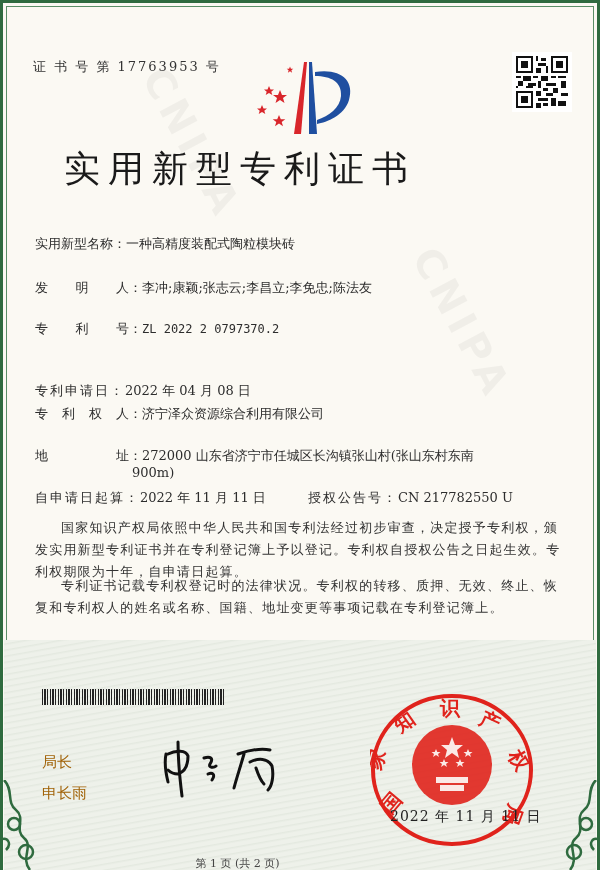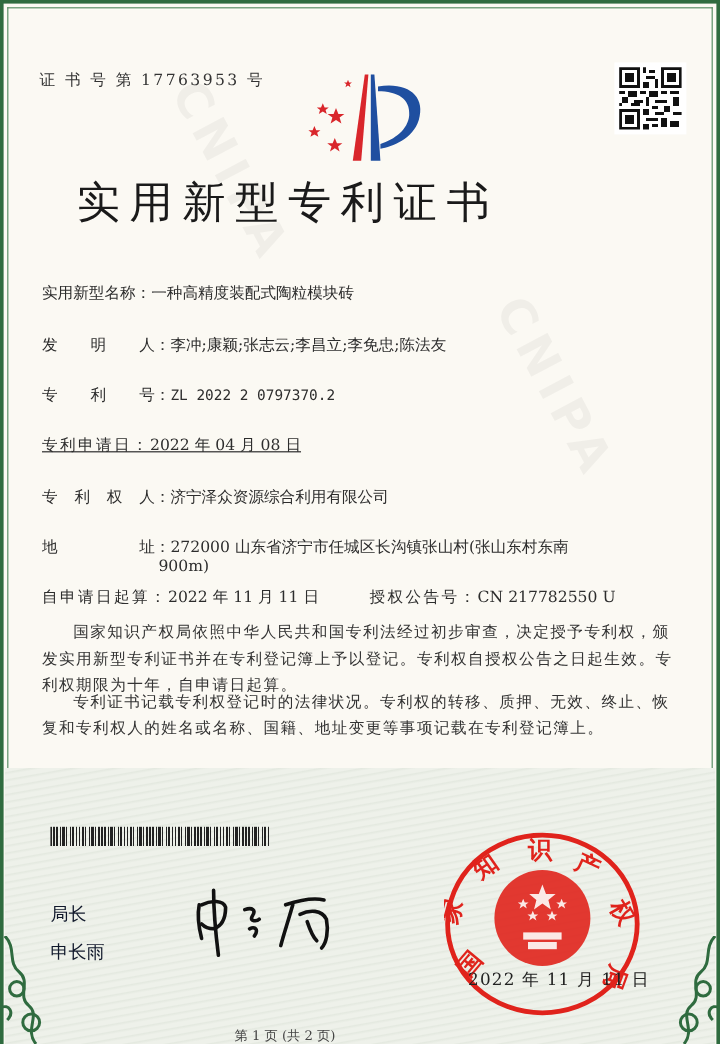--- a/index.html
+++ b/index.html
@@ -30,21 +30,21 @@
   .cert-no { position: absolute; left: 33px; top: 58px; font-size: 13px; letter-spacing: 2px; color: #333; }
   .qr { position: absolute; left: 512px; top: 52px; width: 60px; height: 60px; background:#fff; padding:4px; }
   .qr svg { width: 100%; height: 100%; }
   .logo { position: absolute; left: 245px; top: 58px; width: 120px; height: 80px; }
   .title { position: absolute; left: 0; width: 480px; top: 145px; text-align: center; font-size: 36px; letter-spacing: 8px; color: #1a1a1a; font-family: "DejaVu Sans", sans-serif; }
   .field { position: absolute; left: 35px; font-size: 13px; color: #2d2d2d; white-space: nowrap; }
   .lbl-spread { display: inline-flex; justify-content: space-between; width: 94px; margin-right: 6px; }
   .para { position: absolute; left: 35px; width: 530px; font-size: 13px; line-height: 22px; color: #333; text-indent: 2em; letter-spacing: 1.2px; }
   .barcode { position: absolute; left: 42px; top: 689px; width: 183px; height: 16px;
     background: repeating-linear-gradient(90deg, #222 0 1px, transparent 1px 2px, #222 2px 4px, transparent 4px 5px, #222 5px 6px, transparent 6px 8px); }
-  .director { position: absolute; left: 42px; font-family: Liberation Sans, sans-serif; font-size: 15px; color: #0f172a; }
+  .director { position: absolute; left: 42px; font-family: Liberation Sans, sans-serif; font-size: 15px; color: #a16207; }
   .signature { position: absolute; left: 160px; top: 740px; width: 150px; height: 60px; }
   .seal { position: absolute; left: 370px; top: 693px; width: 165px; height: 155px; }
   .seal-date { position: absolute; left: 390px; top: 808px; font-size: 14px; color: #222; letter-spacing: 1px; }
   .page-no { position: absolute; left: 0; width: 475px; top: 856px; text-align: center; font-size: 11px; color: #444; }
   .orn { position: absolute; bottom: 0; width: 50px; height: 90px; }
 </style>
 </head>
 <body>
 
 <div class="frame-outer"></div>
@@ -132,21 +132,21 @@
 </div>
 
 <div class="field" style="top:320px;">
   <span class="lbl-spread">
       <span>专</span>
       <span>利</span>
       <span>号</span>
     </span><span style="margin-left:-6px;">：</span><span style="font-family:'DejaVu Sans Mono', monospace; font-size:12px;margin-top:20px;">ZL 2022 2 0797370.2</span>
 </div>
 
-<div class="field" style="top:362px;text-decoration:underline;">
+<div class="field" style="top:382px;">
   <span style="letter-spacing:2px;">专利申请日：</span><span>2022 年 04 月 08 日</span>
 </div>
 
 <div class="field" style="top:405px;">
   <span class="lbl-spread">
       <span>专</span>
       <span>利</span>
       <span>权</span>
       <span>人</span>
     </span><span style="margin-left:-6px;">：</span><span>济宁泽众资源综合利用有限公司</span>

